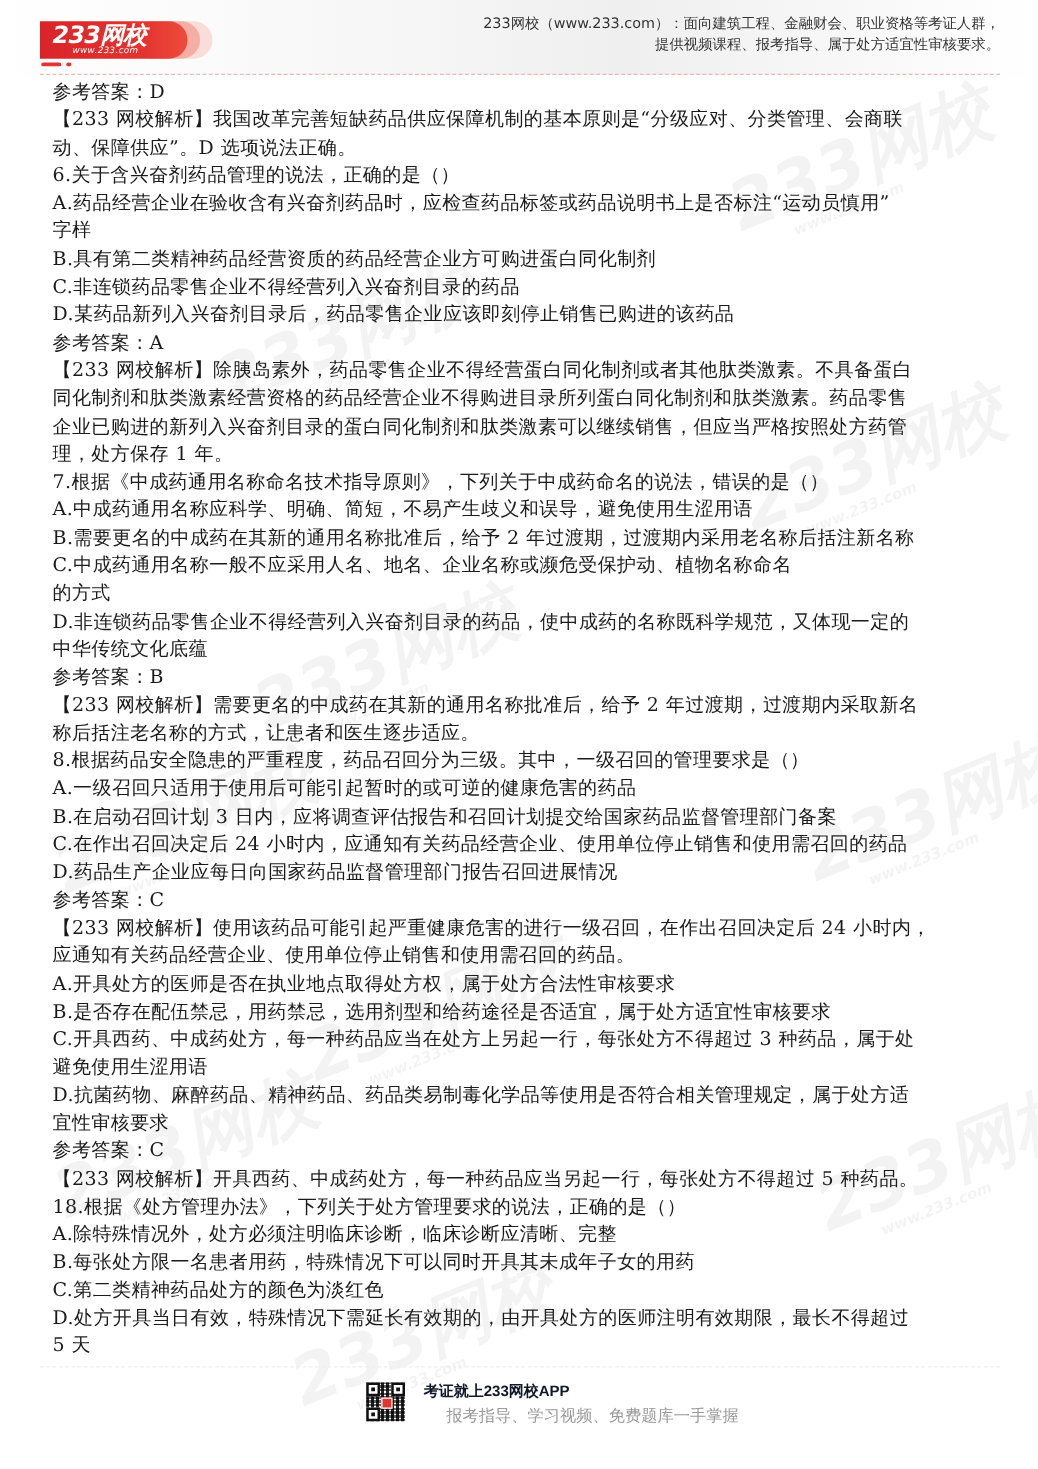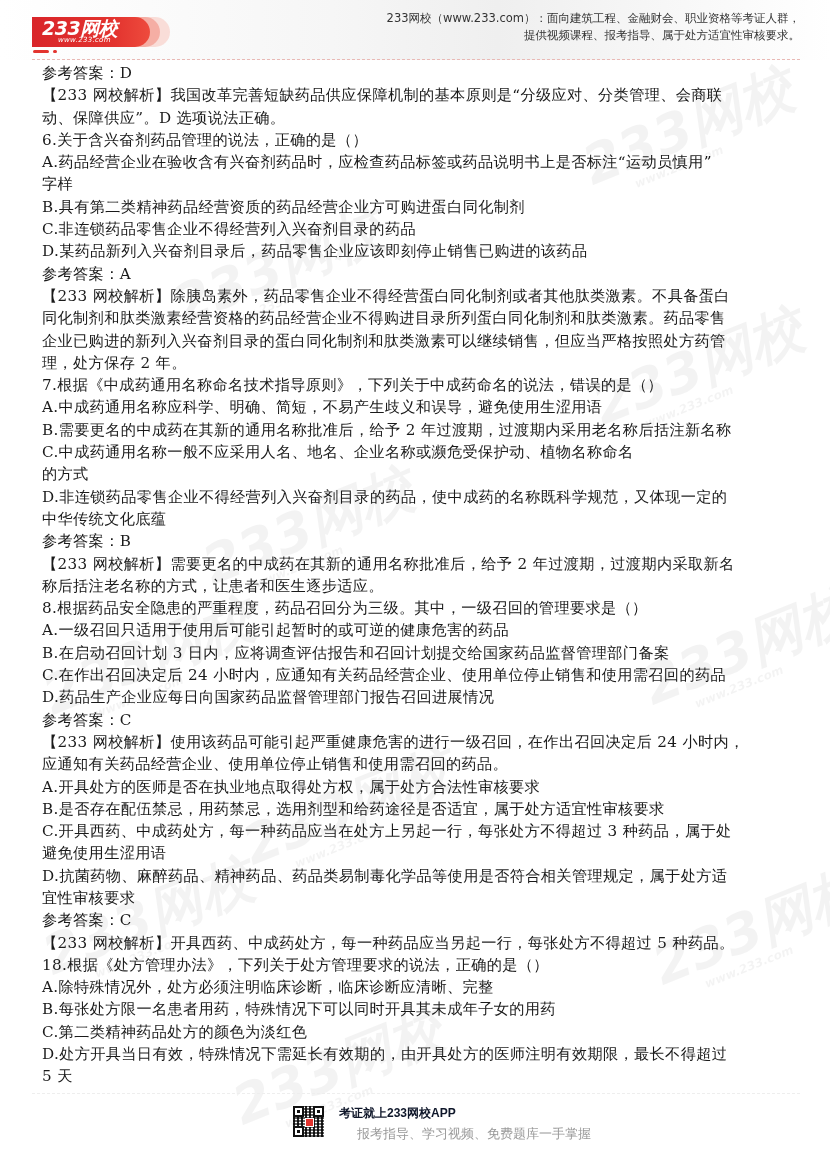--- a/index.html
+++ b/index.html
@@ -238,21 +238,21 @@
   <div class="line">6.关于含兴奋剂药品管理的说法，正确的是（）</div>
   <div class="line">A.药品经营企业在验收含有兴奋剂药品时，应检查药品标签或药品说明书上是否标注“运动员慎用”</div>
   <div class="line">字样</div>
   <div class="line">B.具有第二类精神药品经营资质的药品经营企业方可购进蛋白同化制剂</div>
   <div class="line">C.非连锁药品零售企业不得经营列入兴奋剂目录的药品</div>
   <div class="line">D.某药品新列入兴奋剂目录后，药品零售企业应该即刻停止销售已购进的该药品</div>
   <div class="line">参考答案：A</div>
   <div class="line">【233 网校解析】除胰岛素外，药品零售企业不得经营蛋白同化制剂或者其他肽类激素。不具备蛋白</div>
   <div class="line">同化制剂和肽类激素经营资格的药品经营企业不得购进目录所列蛋白同化制剂和肽类激素。药品零售</div>
   <div class="line">企业已购进的新列入兴奋剂目录的蛋白同化制剂和肽类激素可以继续销售，但应当严格按照处方药管</div>
-  <div class="line">理，处方保存 2 年。</div>
+  <div class="line">理，处方保存 1 年。</div>
   <div class="line">7.根据《中成药通用名称命名技术指导原则》，下列关于中成药命名的说法，错误的是（）</div>
   <div class="line">A.中成药通用名称应科学、明确、简短，不易产生歧义和误导，避免使用生涩用语</div>
   <div class="line">B.需要更名的中成药在其新的通用名称批准后，给予 2 年过渡期，过渡期内采用老名称后括注新名称</div>
   <div class="line">C.中成药通用名称一般不应采用人名、地名、企业名称或濒危受保护动、植物名称命名</div>
   <div class="line">的方式</div>
   <div class="line">D.非连锁药品零售企业不得经营列入兴奋剂目录的药品，使中成药的名称既科学规范，又体现一定的</div>
   <div class="line">中华传统文化底蕴</div>
   <div class="line">参考答案：B</div>
   <div class="line">【233 网校解析】需要更名的中成药在其新的通用名称批准后，给予 2 年过渡期，过渡期内采取新名</div>
   <div class="line">称后括注老名称的方式，让患者和医生逐步适应。</div>

